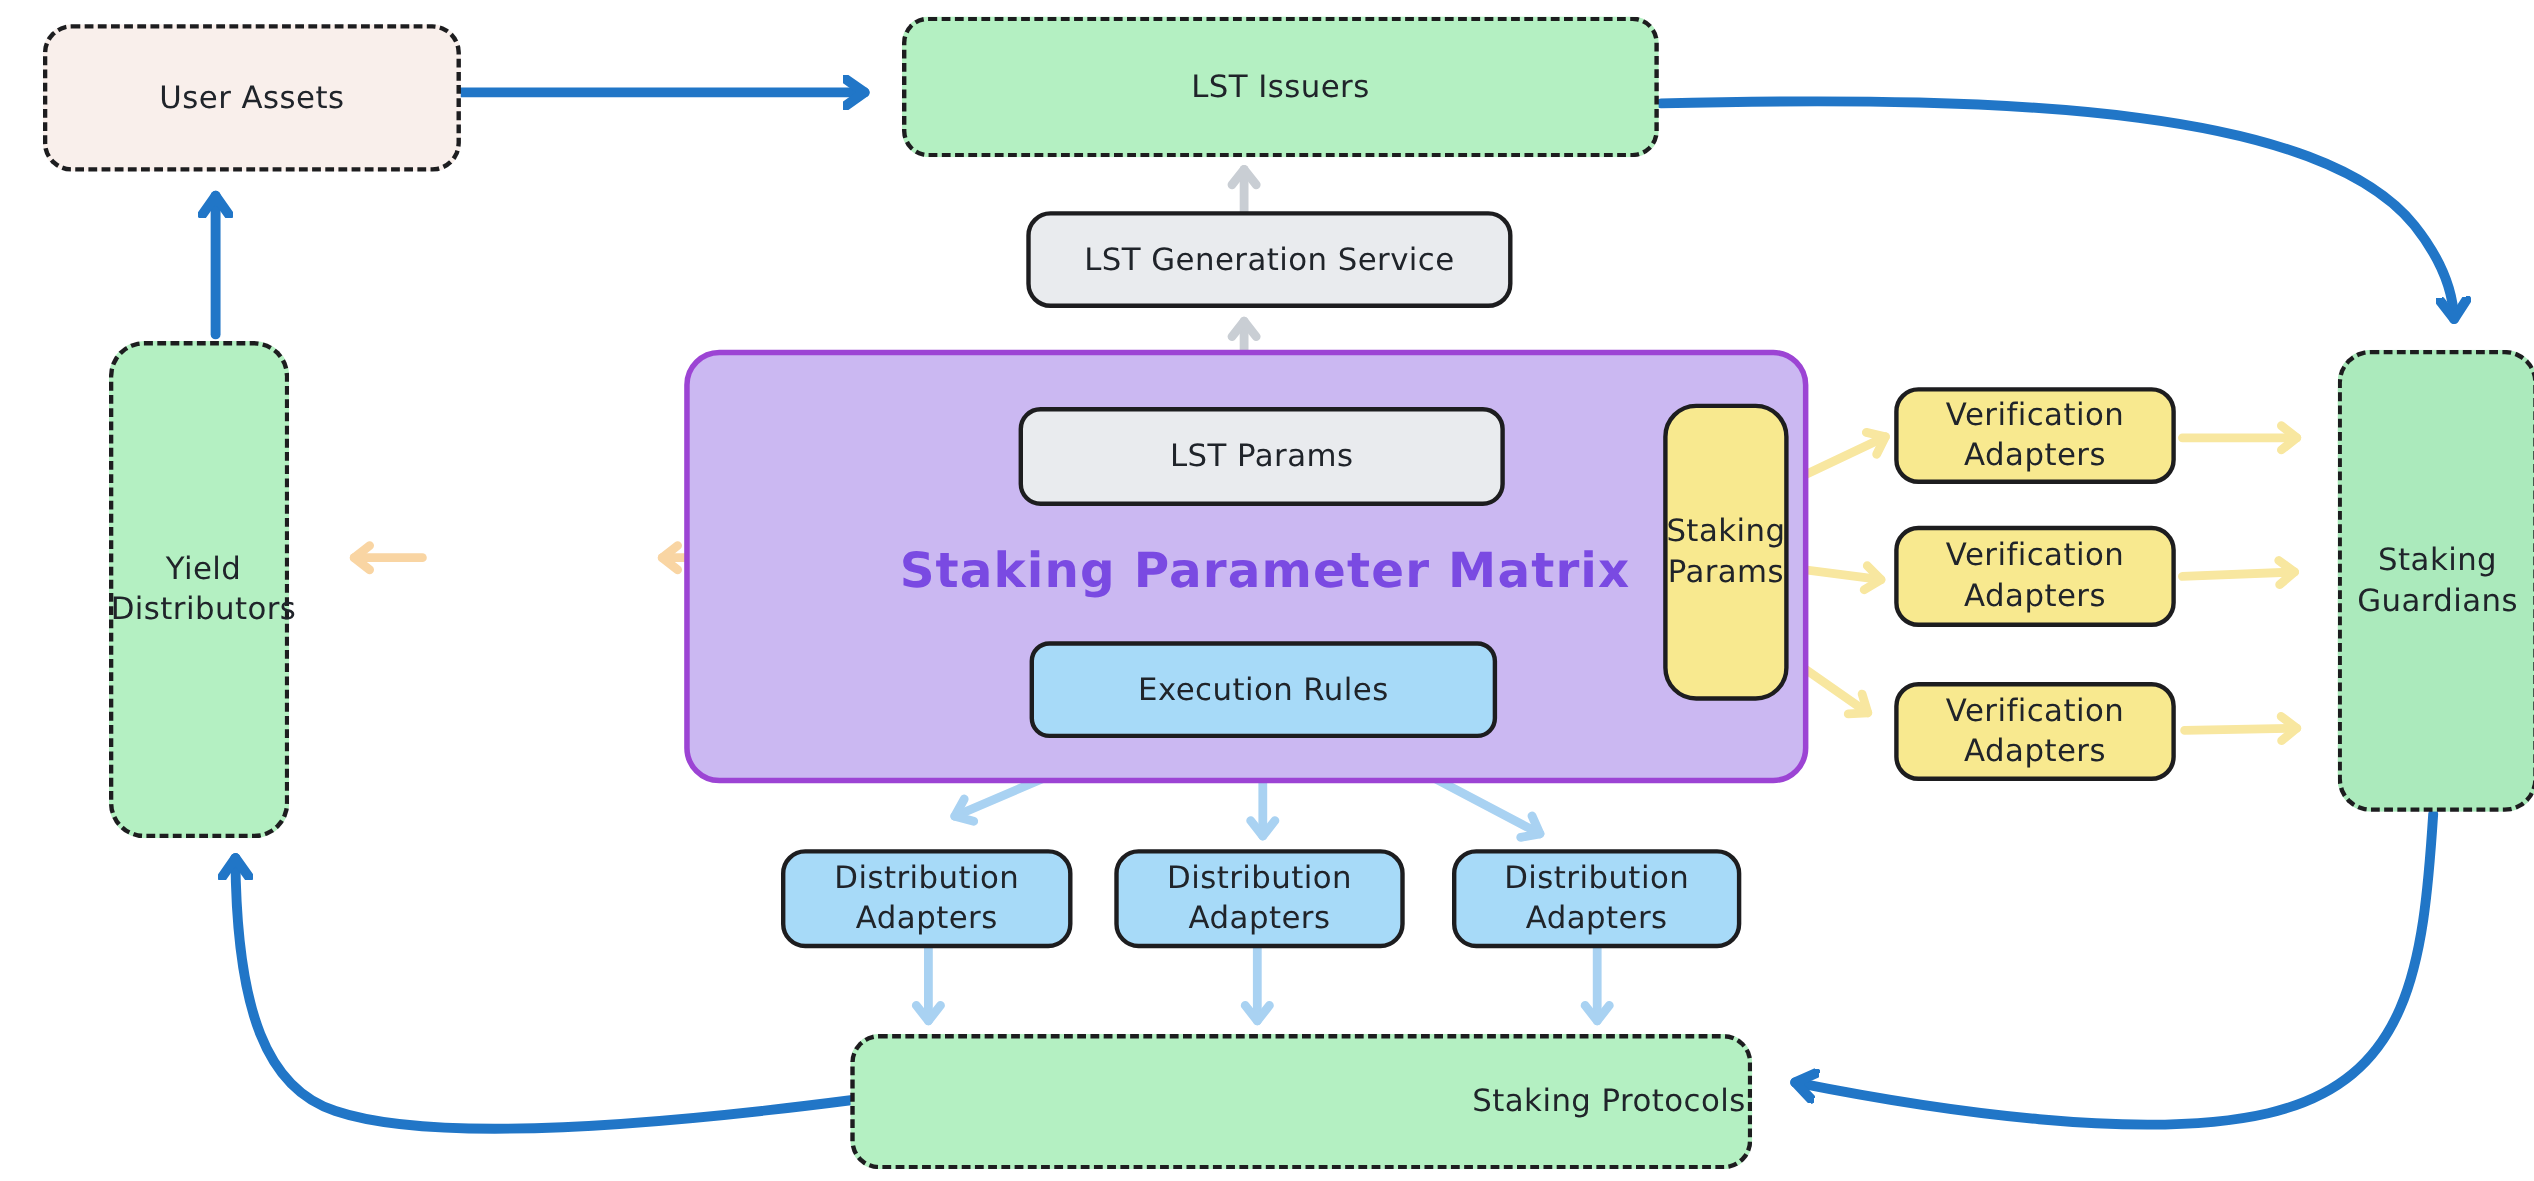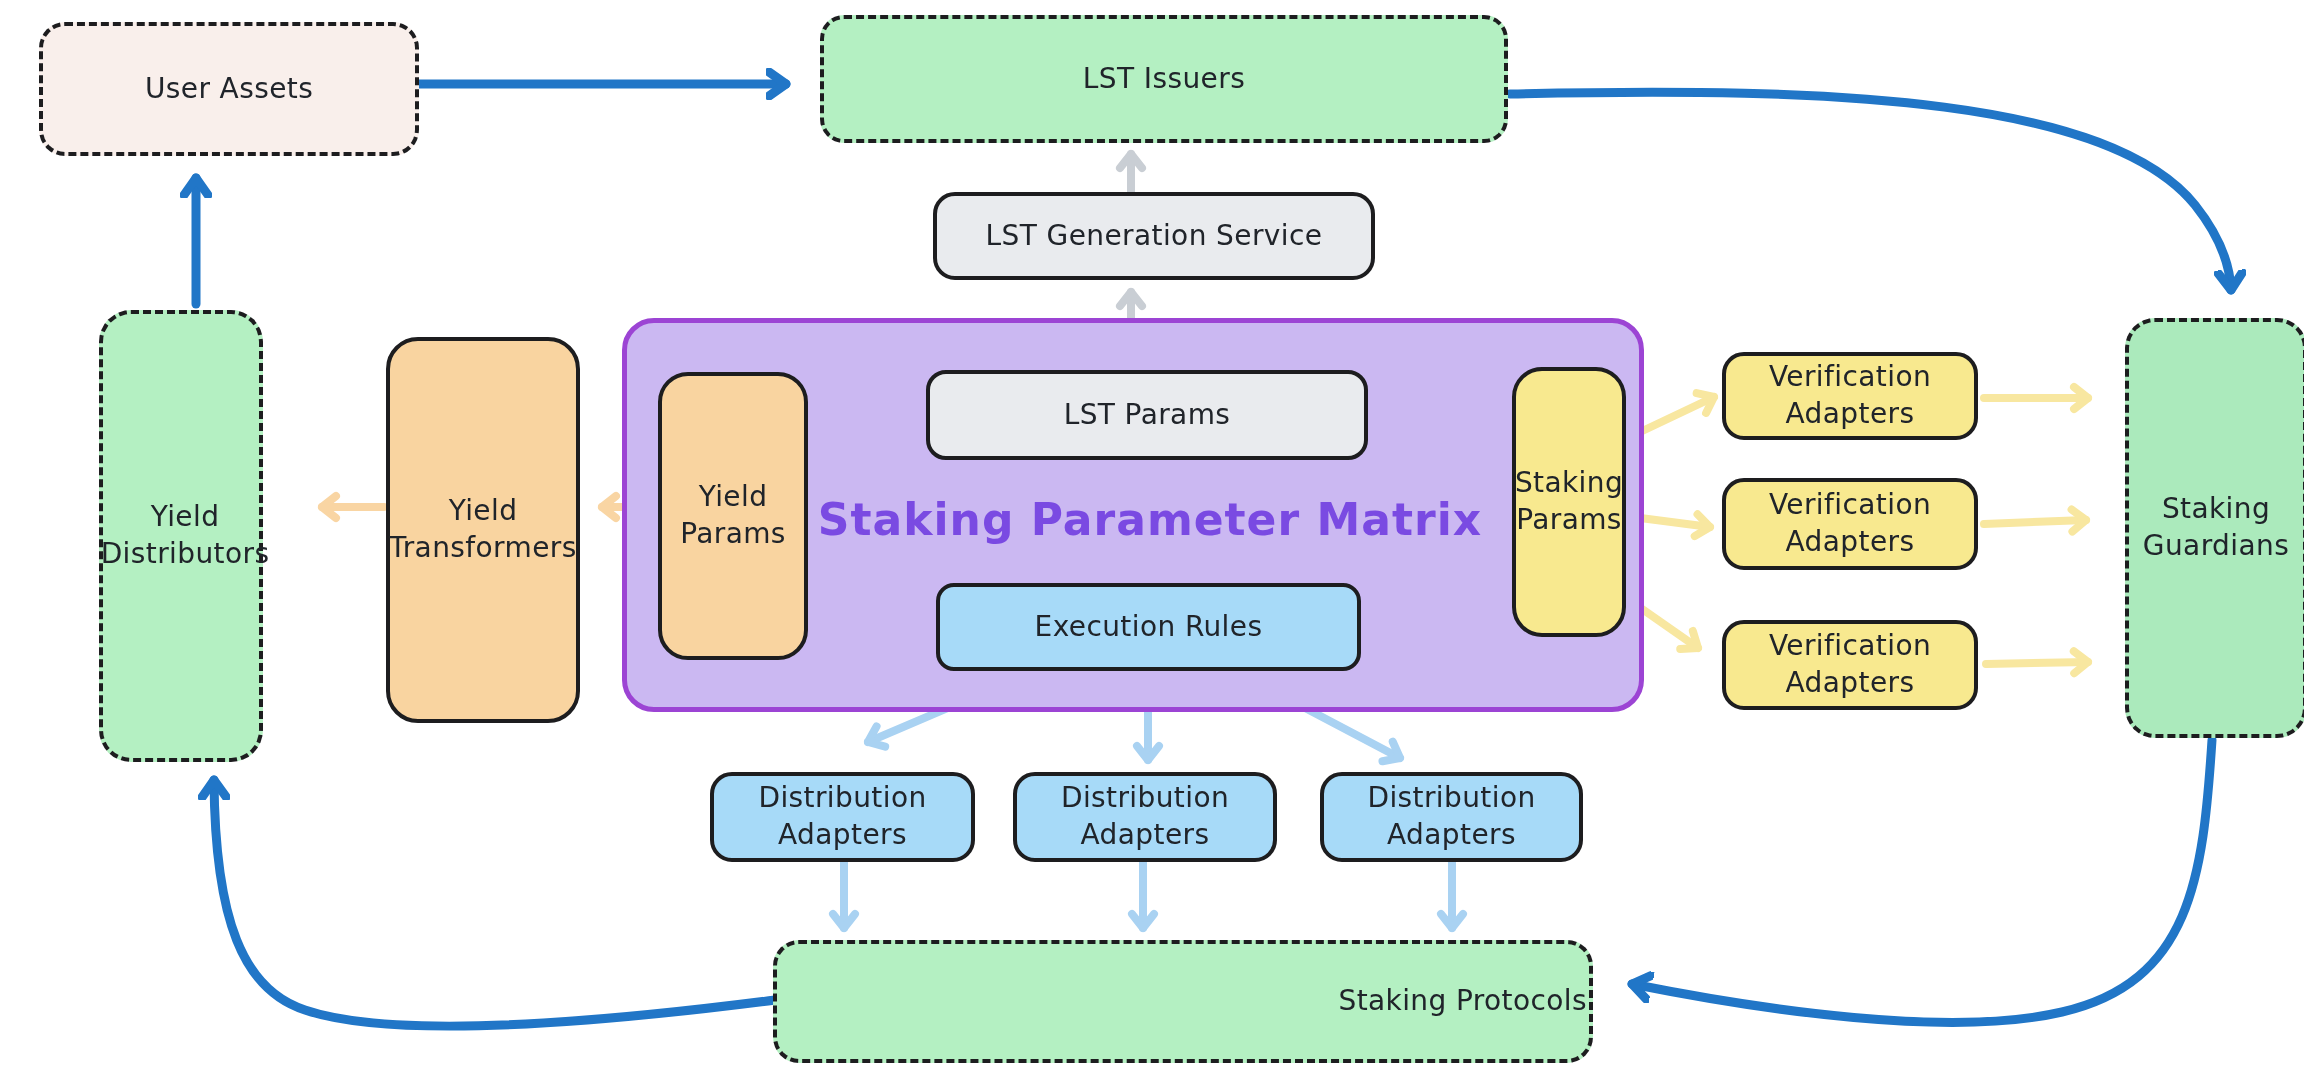--- a/index.html
+++ b/index.html
@@ -109,35 +109,29 @@
   </div>
 
   <div class="node fill-gray" style="left:933px;top:192px;width:442px;height:88px;border-radius:22px;">
     <span>LST Generation Service</span>
   </div>
 
   <div class="node fill-gray" style="left:926px;top:354px;width:442px;height:90px;border-radius:20px;margin-top:16px;">
     <span>LST Params</span>
   </div>
 
-  <div class="node fill-orange" style="left:658px;top:372px;width:150px;height:288px;border-radius:30px;">
-    <span>Yield Params</span>
-  </div>
 
   <div class="node fill-yellow" style="left:1512px;top:367px;width:114px;height:270px;border-radius:30px;">
     <span>Staking Params</span>
   </div>
 
   <div class="node fill-blue" style="left:936px;top:583px;width:425px;height:88px;border-radius:18px;">
     <span>Execution Rules</span>
   </div>
 
-  <div class="node fill-orange" style="left:386px;top:337px;width:194px;height:386px;border-radius:32px;">
-    <span>Yield Transformers</span>
-  </div>
 
   <div class="node dashed fill-green" style="left:99px;top:310px;width:164px;height:452px;border-radius:32px;padding-left:10px;">
     <span>Yield Distributors</span>
   </div>
 
   <div class="node fill-yellow" style="left:1722px;top:352px;width:256px;height:88px;border-radius:22px;">
     <span>Verification Adapters</span>
   </div>
   <div class="node fill-yellow" style="left:1722px;top:478px;width:256px;height:92px;border-radius:22px;">
     <span>Verification Adapters</span>

